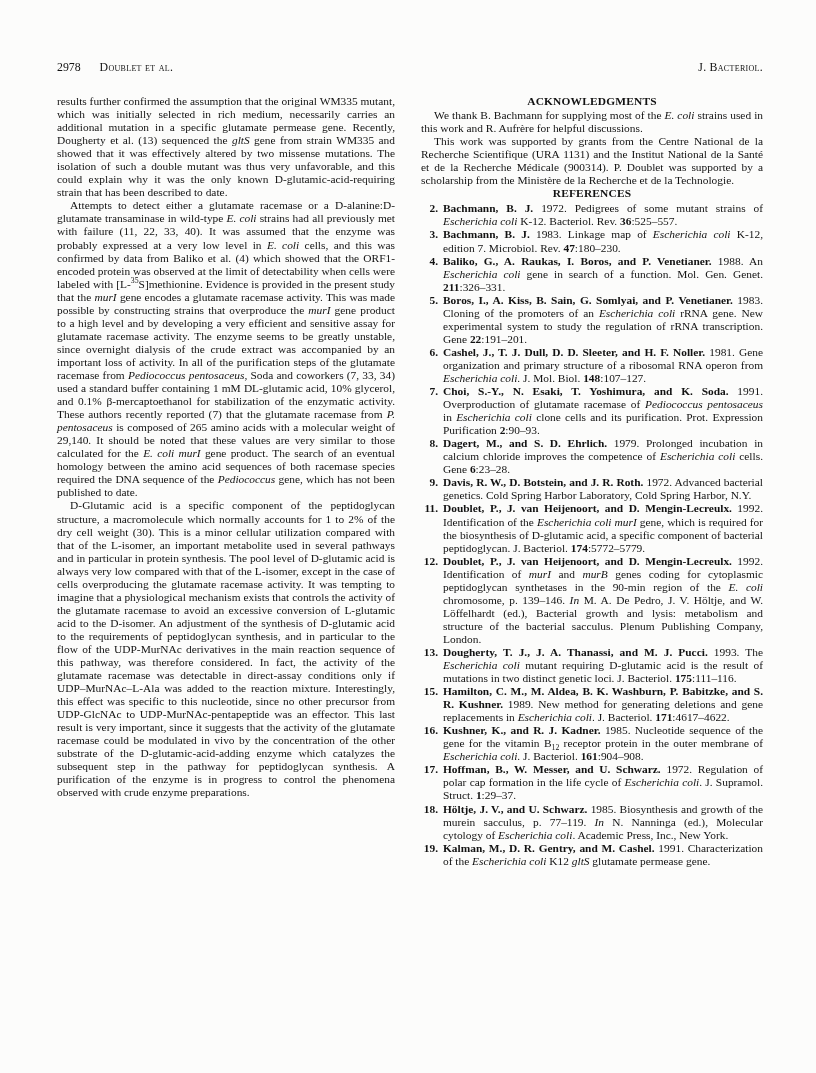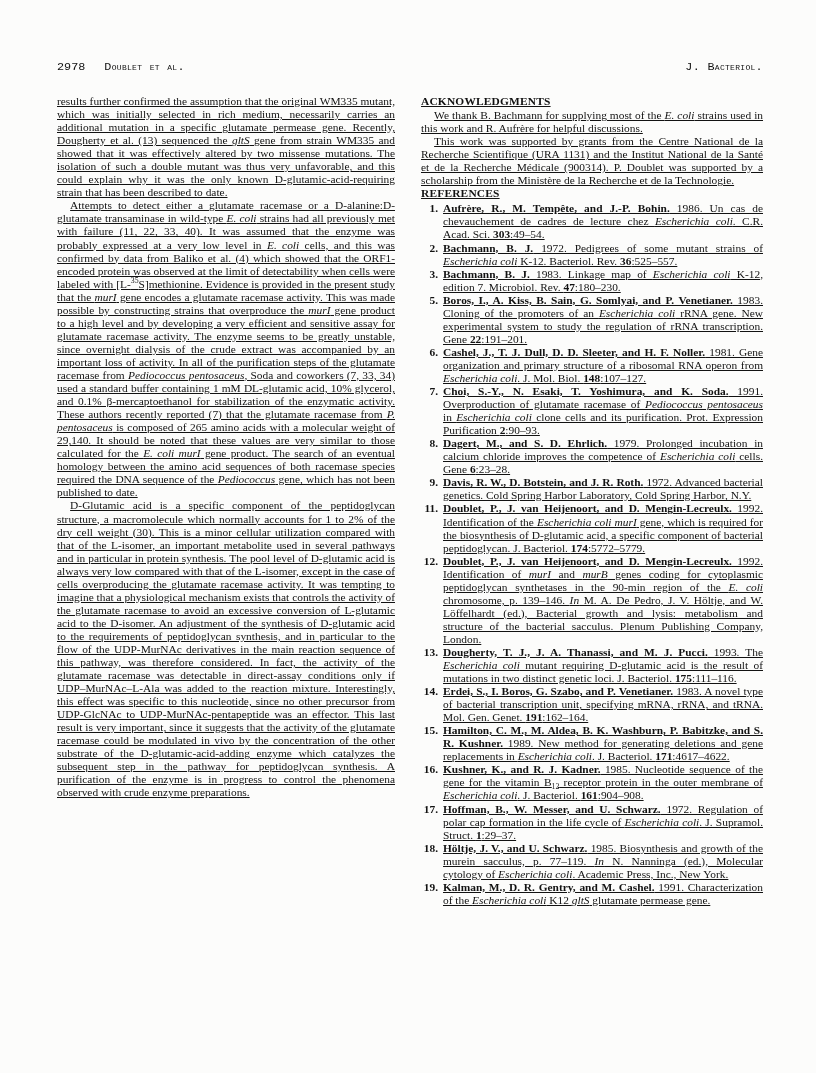--- a/index.html
+++ b/index.html
@@ -12,36 +12,36 @@
     color:#121212;
     font-family:"Liberation Serif","DejaVu Serif",serif;
     font-size:11.4px;
     line-height:13.05px;
     overflow:hidden;
   }
   .running-head{
     position:absolute;top:61px;left:57px;width:706px;
     display:flex;align-items:flex-start;
     font-size:11.8px;
-    font-family:Liberation Mono, monospace;
   }
   .page-number{font-variant:normal;}
   .running-title{margin-left:19px;font-variant:small-caps;letter-spacing:.3px;}
   .head-spacer{flex:1;}
   .journal-name{font-variant:small-caps;letter-spacing:.3px;}
 
-  .col{position:absolute;top:95px;text-align:justify;text-decoration:underline;}
+  .col{position:absolute;top:95px;text-align:justify;}
   .col-left{left:57px;width:338px;}
   .col-right{left:421px;width:342px;}
 
   p{margin:0;}
   .body-par{text-align:justify;hyphens:auto;-webkit-hyphens:auto;}
   .body-par + .body-par{text-indent:1.15em;}
 
   .section-heading{
+    text-align:center;
     font-weight:bold;
     font-size:11.4px;
     margin:0 0 1px 0;
     letter-spacing:.2px;
     text-indent:0;
   }
   .ack-par{text-indent:1.15em;hyphens:auto;-webkit-hyphens:auto;}
   .references-heading{margin-bottom:2px;}
 
   .ref{
@@ -92,45 +92,44 @@
 
         <p class="ack-par">We thank B. Bachmann for supplying most of the <i>E. coli</i> strains used in this work and R. Aufrère for helpful discussions.</p>
 
         <p class="ack-par">This work was supported by grants from the Centre National de la Recherche Scientifique (URA 1131) and the Institut National de la Santé et de la Recherche Médicale (900314). P. Doublet was supported by a scholarship from the Ministère de la Recherche et de la Technologie.</p>
       </div>
 
     <p class="section-heading references-heading">REFERENCES</p>
 
     <div>
 
-        <p class="ref"><span class="ref-num">1.</span><span class="ref-text"><b>Aufrère, R., M. Tempête, and J.-P. Bohin.</b> 1986. Un cas de chevauchement de cadres de lecture chez <i>Escherichia coli</i>. C.R. Acad. Sci. <b>303</b>:49–54.</span></p>
 
         <p class="ref"><span class="ref-num">2.</span><span class="ref-text"><b>Bachmann, B. J.</b> 1972. Pedigrees of some mutant strains of <i>Escherichia coli</i> K-12. Bacteriol. Rev. <b>36</b>:525–557.</span></p>
 
         <p class="ref"><span class="ref-num">3.</span><span class="ref-text"><b>Bachmann, B. J.</b> 1983. Linkage map of <i>Escherichia coli</i> K-12, edition 7. Microbiol. Rev. <b>47</b>:180–230.</span></p>
 
+        <p class="ref"><span class="ref-num">4.</span><span class="ref-text"><b>Baliko, G., A. Raukas, I. Boros, and P. Venetianer.</b> 1988. An <i>Escherichia coli</i> gene in search of a function. Mol. Gen. Genet. <b>211</b>:326–331.</span></p>
 
         <p class="ref"><span class="ref-num">5.</span><span class="ref-text"><b>Boros, I., A. Kiss, B. Sain, G. Somlyai, and P. Venetianer.</b> 1983. Cloning of the promoters of an <i>Escherichia coli</i> rRNA gene. New experimental system to study the regulation of rRNA transcription. Gene <b>22</b>:191–201.</span></p>
 
         <p class="ref"><span class="ref-num">6.</span><span class="ref-text"><b>Cashel, J., T. J. Dull, D. D. Sleeter, and H. F. Noller.</b> 1981. Gene organization and primary structure of a ribosomal RNA operon from <i>Escherichia coli</i>. J. Mol. Biol. <b>148</b>:107–127.</span></p>
 
         <p class="ref"><span class="ref-num">7.</span><span class="ref-text"><b>Choi, S.-Y., N. Esaki, T. Yoshimura, and K. Soda.</b> 1991. Overproduction of glutamate racemase of <i>Pediococcus pentosaceus</i> in <i>Escherichia coli</i> clone cells and its purification. Prot. Expression Purification <b>2</b>:90–93.</span></p>
 
         <p class="ref"><span class="ref-num">8.</span><span class="ref-text"><b>Dagert, M., and S. D. Ehrlich.</b> 1979. Prolonged incubation in calcium chloride improves the competence of <i>Escherichia coli</i> cells. Gene <b>6</b>:23–28.</span></p>
 
         <p class="ref"><span class="ref-num">9.</span><span class="ref-text"><b>Davis, R. W., D. Botstein, and J. R. Roth.</b> 1972. Advanced bacterial genetics. Cold Spring Harbor Laboratory, Cold Spring Harbor, N.Y.</span></p>
 
 
         <p class="ref"><span class="ref-num">11.</span><span class="ref-text"><b>Doublet, P., J. van Heijenoort, and D. Mengin-Lecreulx.</b> 1992. Identification of the <i>Escherichia coli murI</i> gene, which is required for the biosynthesis of D-glutamic acid, a specific component of bacterial peptidoglycan. J. Bacteriol. <b>174</b>:5772–5779.</span></p>
 
         <p class="ref"><span class="ref-num">12.</span><span class="ref-text"><b>Doublet, P., J. van Heijenoort, and D. Mengin-Lecreulx.</b> 1992. Identification of <i>murI</i> and <i>murB</i> genes coding for cytoplasmic peptidoglycan synthetases in the 90-min region of the <i>E. coli</i> chromosome, p. 139–146. <i>In</i> M. A. De Pedro, J. V. Höltje, and W. Löffelhardt (ed.), Bacterial growth and lysis: metabolism and structure of the bacterial sacculus. Plenum Publishing Company, London.</span></p>
 
         <p class="ref"><span class="ref-num">13.</span><span class="ref-text"><b>Dougherty, T. J., J. A. Thanassi, and M. J. Pucci.</b> 1993. The <i>Escherichia coli</i> mutant requiring D-glutamic acid is the result of mutations in two distinct genetic loci. J. Bacteriol. <b>175</b>:111–116.</span></p>
 
-        <p class="ref"><span class="ref-num">14.</span><span class="ref-text"><b>Erdei, S., I. Boros, G. Szabo, and P. Venetianer.</b> 1983. A novel type of bacterial transcription unit, specifying mRNA, rRNA, and tRNA. Mol. Gen. Genet. <b>191</b>:162–164.</span></p>
 
         <p class="ref"><span class="ref-num">15.</span><span class="ref-text"><b>Hamilton, C. M., M. Aldea, B. K. Washburn, P. Babitzke, and S. R. Kushner.</b> 1989. New method for generating deletions and gene replacements in <i>Escherichia coli</i>. J. Bacteriol. <b>171</b>:4617–4622.</span></p>
 
         <p class="ref"><span class="ref-num">16.</span><span class="ref-text"><b>Kushner, K., and R. J. Kadner.</b> 1985. Nucleotide sequence of the gene for the vitamin B<sub>12</sub> receptor protein in the outer membrane of <i>Escherichia coli</i>. J. Bacteriol. <b>161</b>:904–908.</span></p>
 
         <p class="ref"><span class="ref-num">17.</span><span class="ref-text"><b>Hoffman, B., W. Messer, and U. Schwarz.</b> 1972. Regulation of polar cap formation in the life cycle of <i>Escherichia coli</i>. J. Supramol. Struct. <b>1</b>:29–37.</span></p>
 
         <p class="ref"><span class="ref-num">18.</span><span class="ref-text"><b>Höltje, J. V., and U. Schwarz.</b> 1985. Biosynthesis and growth of the murein sacculus, p. 77–119. <i>In</i> N. Nanninga (ed.), Molecular cytology of <i>Escherichia coli</i>. Academic Press, Inc., New York.</span></p>
 
         <p class="ref"><span class="ref-num">19.</span><span class="ref-text"><b>Kalman, M., D. R. Gentry, and M. Cashel.</b> 1991. Characterization of the <i>Escherichia coli</i> K12 <i>gltS</i> glutamate permease gene.</span></p>

